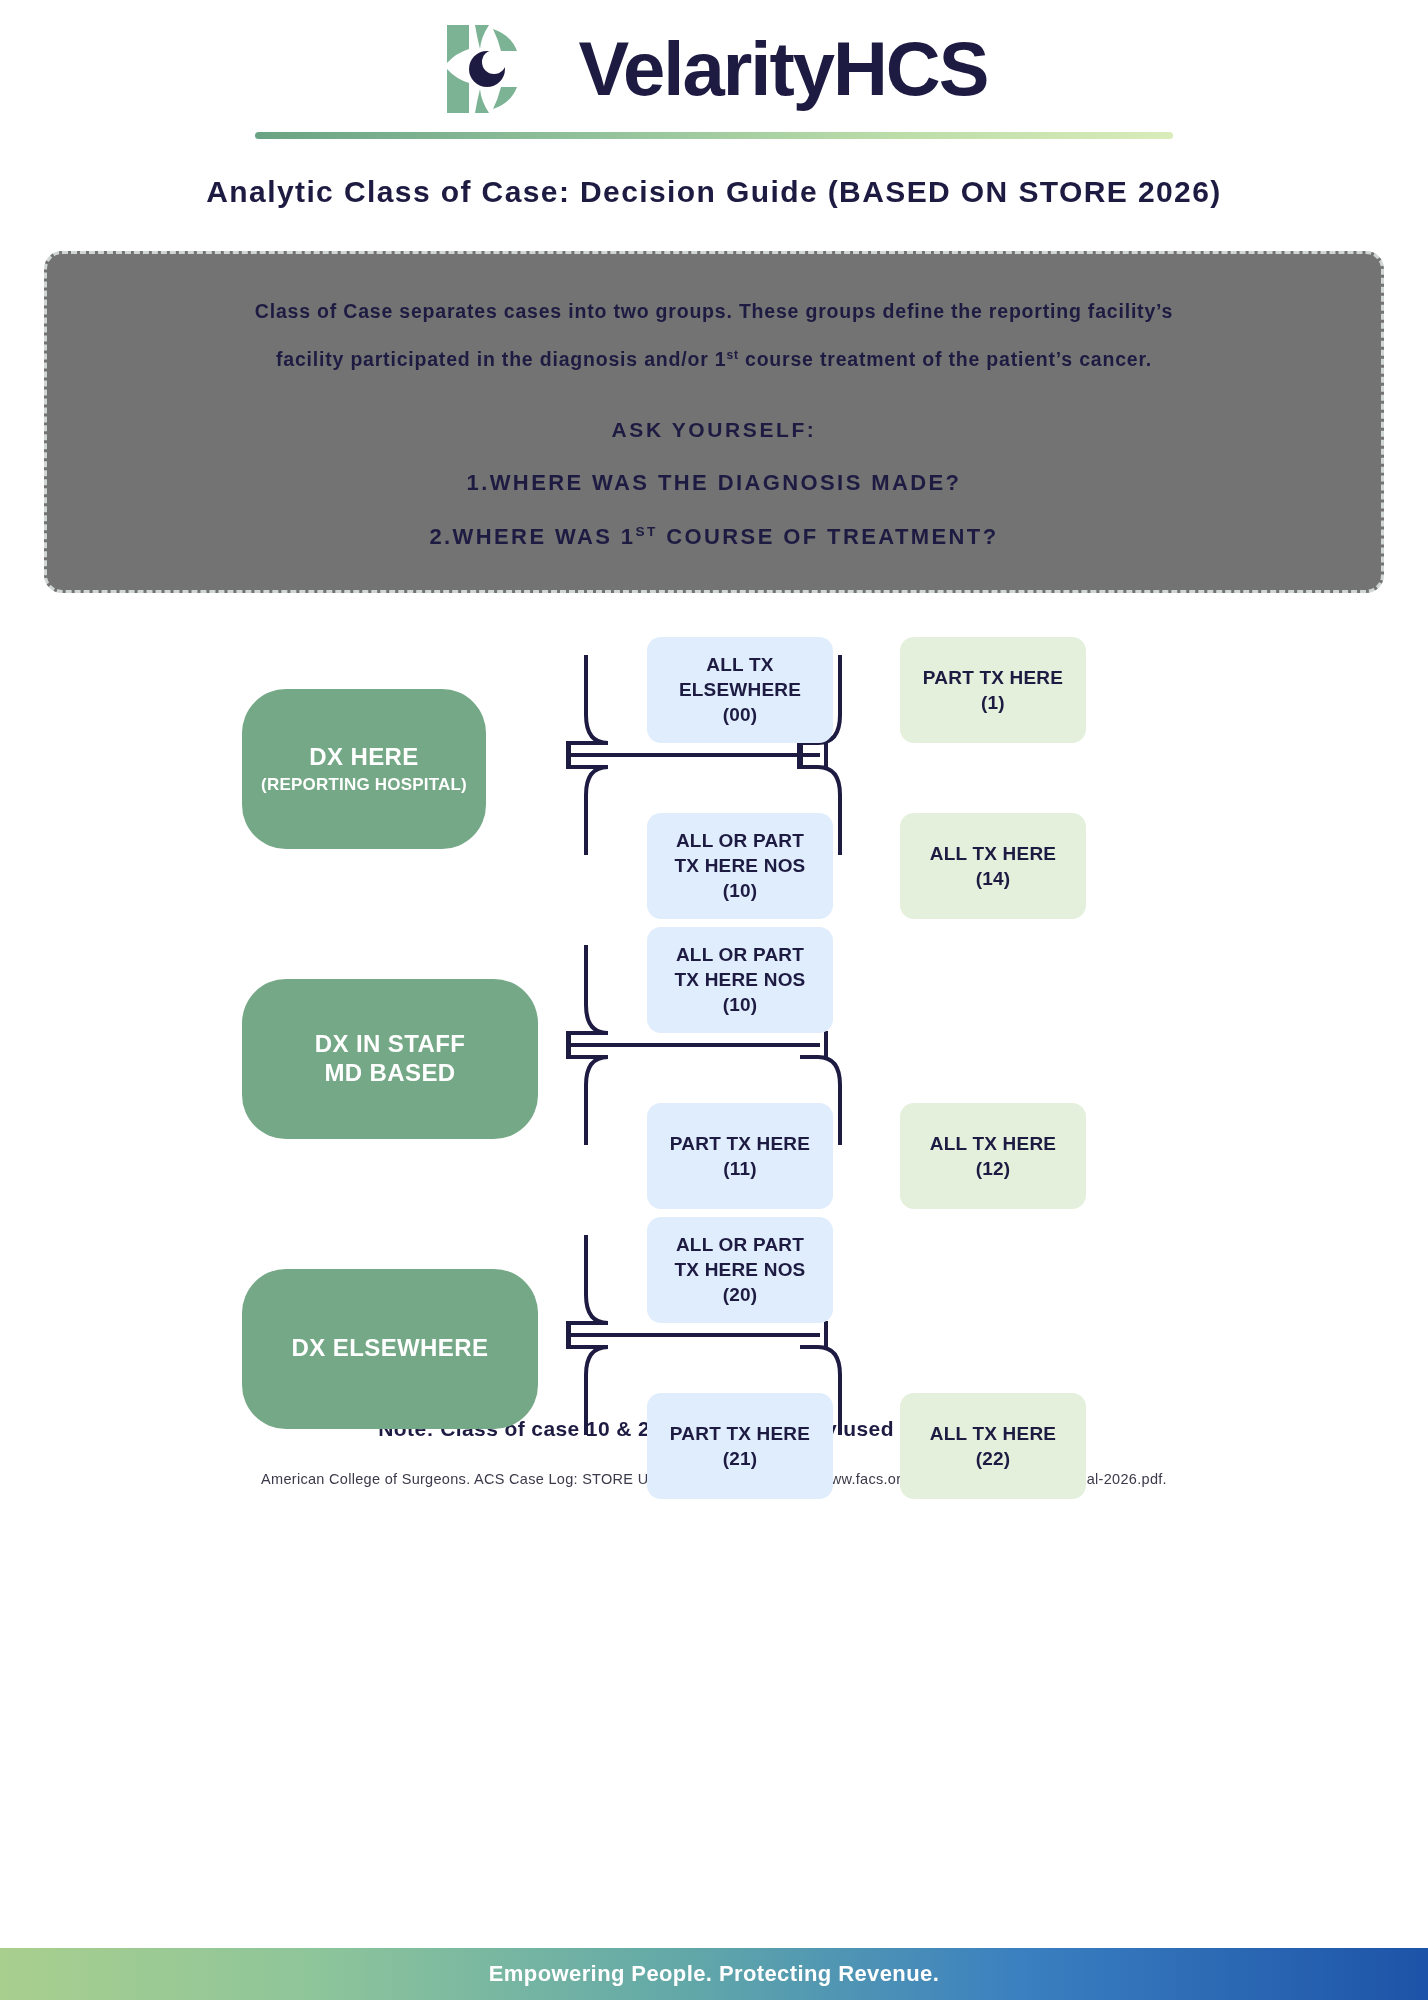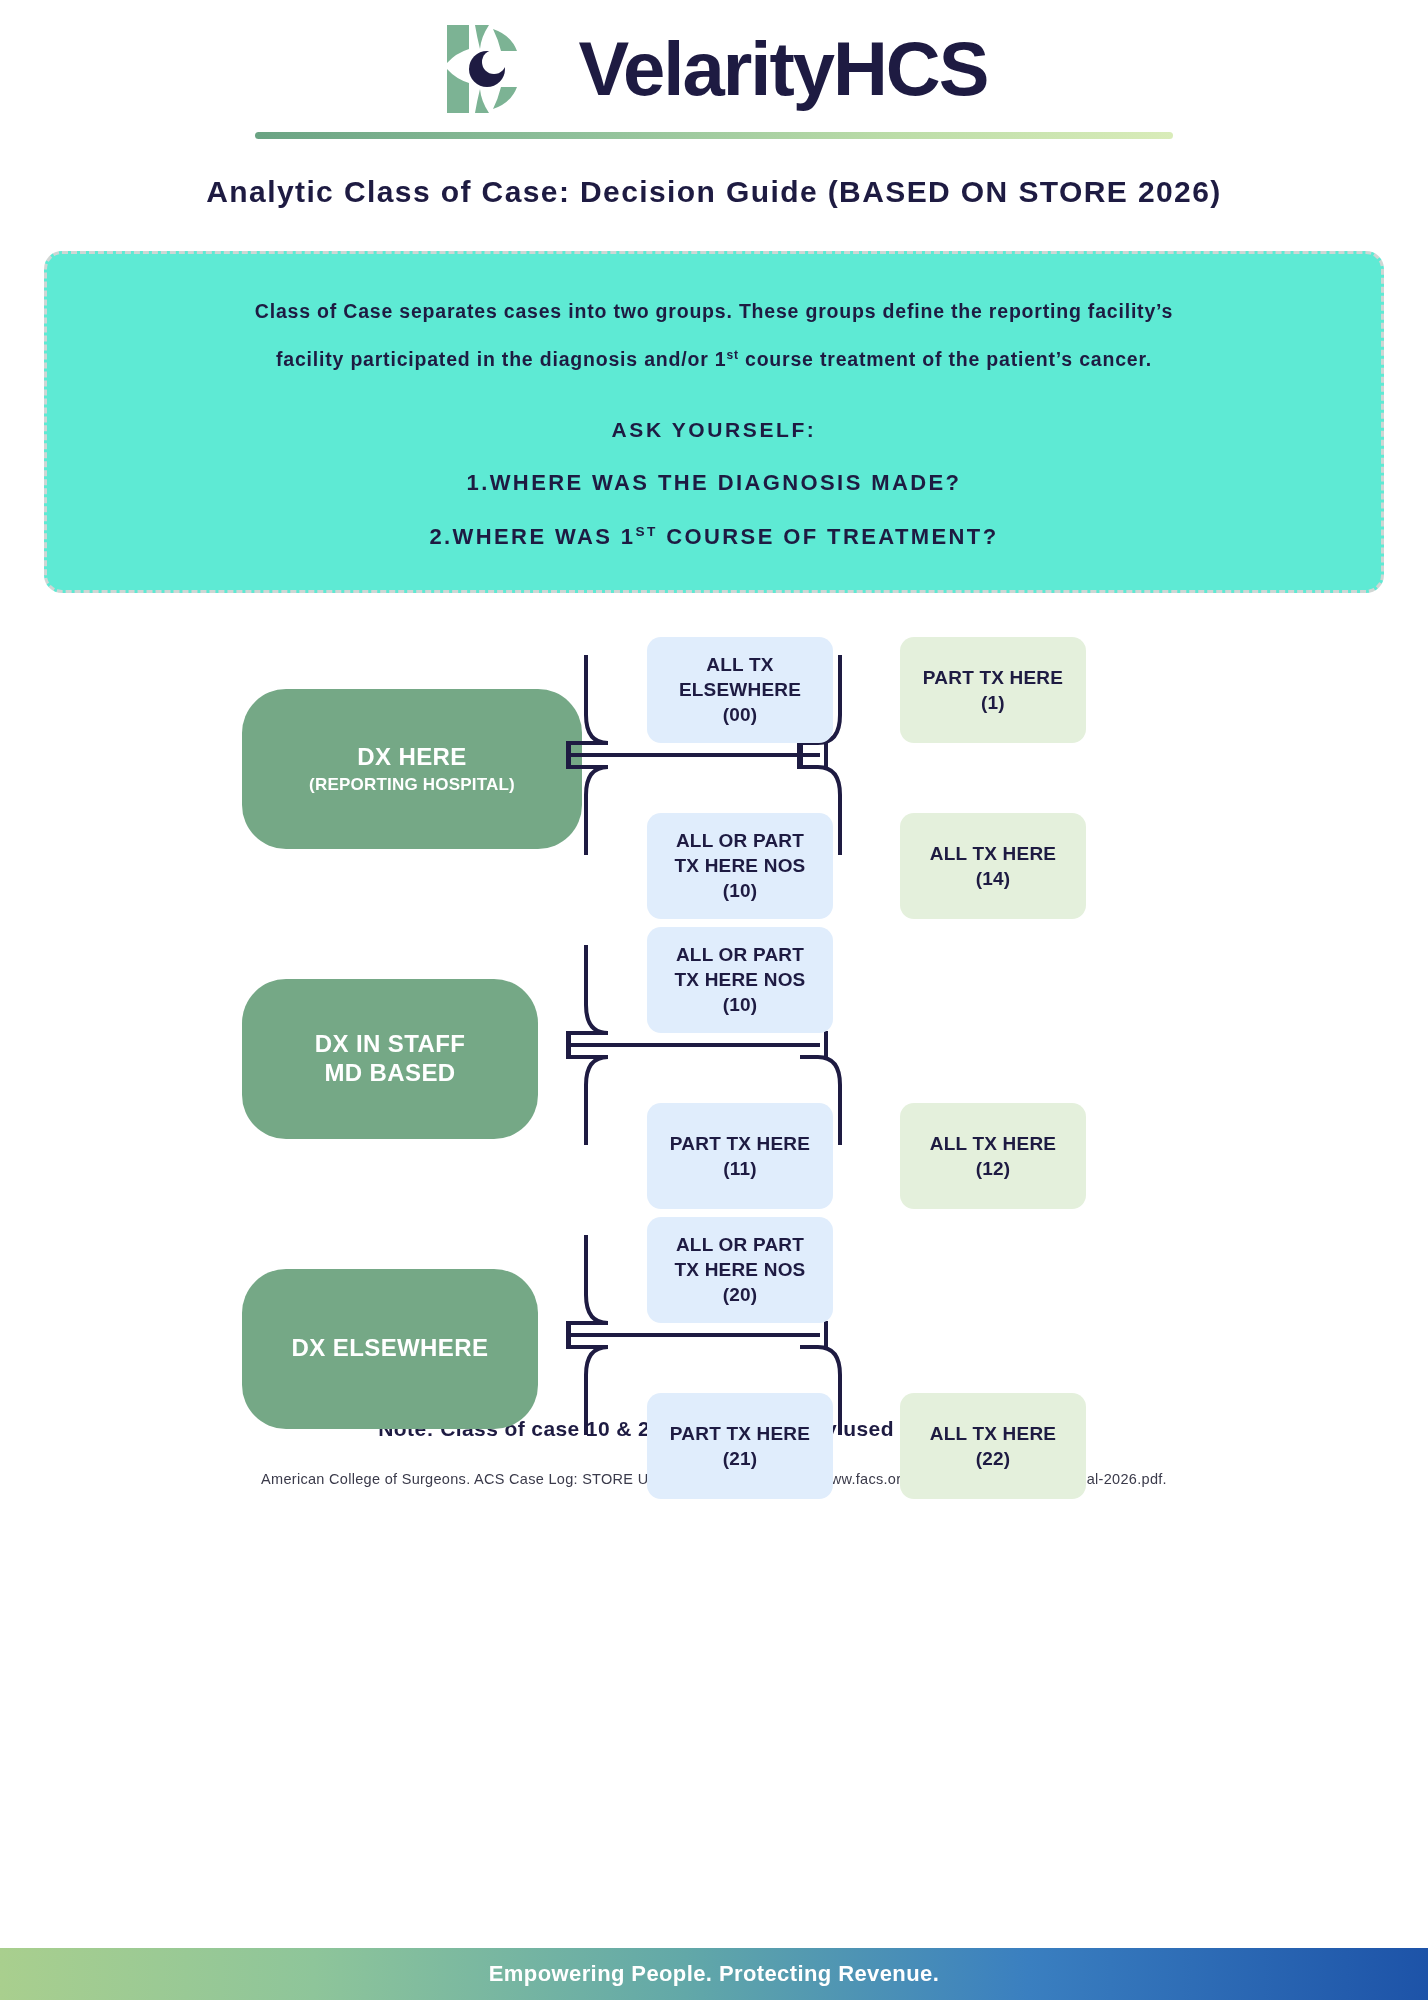--- a/index.html
+++ b/index.html
@@ -59,21 +59,21 @@
     font-weight: bold;
     letter-spacing: 1.4px;
     color: #1e1b42;
   }
 
   
   .intro-box {
     margin: 42px 44px 0 44px;
     border: 3px dashed #cfd6d4;
     border-radius: 18px;
-    background: #5eead4;
+    background: #737373;
     padding: 34px 44px 40px 44px;
     box-sizing: border-box;
   }
   .intro-p {
     text-align: center;
     font-size: 19.5px;
     font-weight: bold;
     letter-spacing: 0.8px;
     line-height: 2.45;
     color: #1e1b42;
@@ -218,21 +218,21 @@
   <div class="ask-title">ASK YOURSELF:</div>
   <div class="ask-q">1.WHERE WAS THE DIAGNOSIS MADE?</div>
   <div class="ask-q">
     <span>2.WHERE WAS 1</span><sup>ST</sup><span> COURSE OF TREATMENT?</span>
   </div>
 </div>
 
 <div class="flow">
 
   <div class="flow-row" style="top:0px;">
-    <div class="node-green" style="left:242px; top:66px; width:340px; height:160px;">
+    <div class="node-green" style="left:242px; top:66px; width:244px; height:160px;">
       <div class="n-main">DX HERE</div>
       <div class="n-sub">(REPORTING HOSPITAL)</div>
     </div>
 
     <svg class="connector" style="left:566px; top:12px;" width="130" height="240" viewBox="0 0 130 240">
       <path d="M20 20 L20 80 Q20 108 42 108 L0 108" fill="none" stroke="#1e1b42" stroke-width="4"></path>
       <path d="M20 220 L20 160 Q20 132 42 132 L0 132" fill="none" stroke="#1e1b42" stroke-width="4"></path>
       <line x1="0" y1="120" x2="130" y2="120" stroke="#1e1b42" stroke-width="4"></line>
       <line x1="2" y1="106" x2="2" y2="134" stroke="#1e1b42" stroke-width="6"></line>
     </svg>

